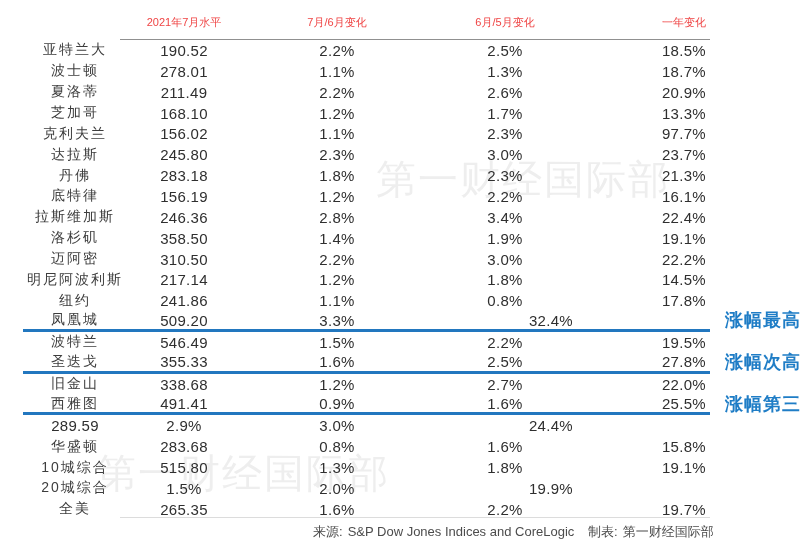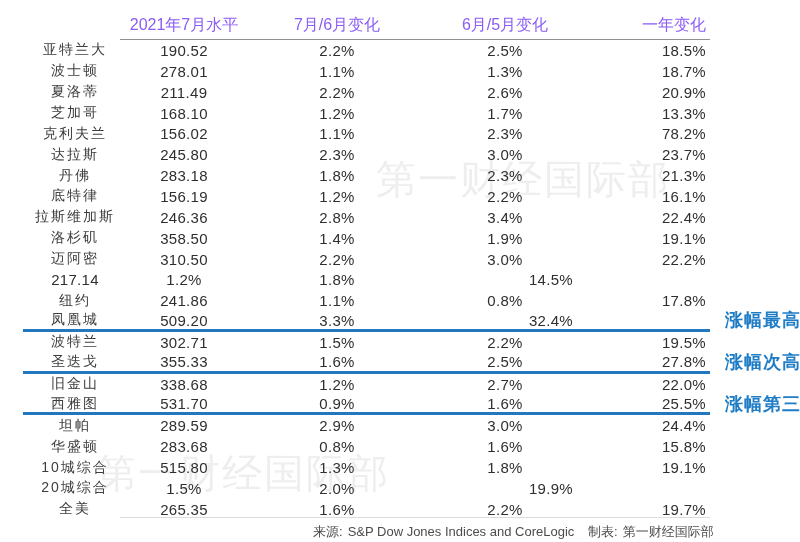--- a/index.html
+++ b/index.html
@@ -7,21 +7,21 @@
   .canvas{position:relative;width:800px;height:542px;background:#fff;overflow:hidden;}
 
   
   .wm{position:absolute;color:rgba(40,40,40,0.08);font-size:40px;letter-spacing:2px;
       white-space:nowrap;pointer-events:none;font-weight:400;}
   .wm1{left:376px;top:152px;}
   .wm2{left:96px;top:446px;}
 
   
   .header-row{position:absolute;left:23px;top:15px;width:687px;display:grid;
-      grid-template-columns:104px 114px 192px 144px 133px;color:#8b5cf6;font-size:16px;}
+      grid-template-columns:104px 114px 192px 144px 133px;color:#ef4444;font-size:11px;}
   .header-row .cell{text-align:center;}
   .header-row .c5{text-align:right;padding-right:4px;}
   .header-line{position:absolute;left:120px;top:39px;width:590px;height:1px;background:#909090;}
   .bottom-line{position:absolute;left:120px;top:517px;width:590px;height:1px;background:#dcdcdc;}
 
   
   .rows{position:absolute;left:23px;top:40px;width:687px;}
   .row{display:grid;grid-template-columns:104px 114px 192px 144px 133px;height:20.87px;
       align-items:center;box-sizing:border-box;position:relative;}
   .row .cell{text-align:center;}
@@ -90,21 +90,21 @@
     <div class="cell val">1.7%</div>
     <div class="cell val c5">13.3%</div>
 
   </div>
 
   <div class="row">
     <div class="cell city">克利夫兰</div>
     <div class="cell val">156.02</div>
     <div class="cell val">1.1%</div>
     <div class="cell val">2.3%</div>
-    <div class="cell val c5">78.2%</div>
+    <div class="cell val c5">97.7%</div>
 
   </div>
 
   <div class="row">
     <div class="cell city">达拉斯</div>
     <div class="cell val">245.80</div>
     <div class="cell val">2.3%</div>
     <div class="cell val">3.0%</div>
     <div class="cell val c5">23.7%</div>
 
@@ -149,20 +149,21 @@
   <div class="row">
     <div class="cell city">迈阿密</div>
     <div class="cell val">310.50</div>
     <div class="cell val">2.2%</div>
     <div class="cell val">3.0%</div>
     <div class="cell val c5">22.2%</div>
 
   </div>
 
   <div class="row">
+    <div class="cell city">明尼阿波利斯</div>
     <div class="cell val">217.14</div>
     <div class="cell val">1.2%</div>
     <div class="cell val">1.8%</div>
     <div class="cell val c5">14.5%</div>
 
   </div>
 
   <div class="row">
     <div class="cell city">纽约</div>
     <div class="cell val">241.86</div>
@@ -175,21 +176,21 @@
   <div class="row hl">
     <div class="cell city">凤凰城</div>
     <div class="cell val">509.20</div>
     <div class="cell val">3.3%</div>
     <div class="cell val c5">32.4%</div>
     <span class="ann">涨幅最高</span>
   </div>
 
   <div class="row">
     <div class="cell city">波特兰</div>
-    <div class="cell val">302.71</div>
+    <div class="cell val">546.49</div>
     <div class="cell val">1.5%</div>
     <div class="cell val">2.2%</div>
     <div class="cell val c5">19.5%</div>
 
   </div>
 
   <div class="row hl">
     <div class="cell city">圣迭戈</div>
     <div class="cell val">355.33</div>
     <div class="cell val">1.6%</div>
@@ -202,29 +203,28 @@
     <div class="cell city">旧金山</div>
     <div class="cell val">338.68</div>
     <div class="cell val">1.2%</div>
     <div class="cell val">2.7%</div>
     <div class="cell val c5">22.0%</div>
 
   </div>
 
   <div class="row hl">
     <div class="cell city">西雅图</div>
-    <div class="cell val">531.70</div>
+    <div class="cell val">491.41</div>
     <div class="cell val">0.9%</div>
     <div class="cell val">1.6%</div>
     <div class="cell val c5">25.5%</div>
     <span class="ann">涨幅第三高</span>
   </div>
 
   <div class="row">
-    <div class="cell city">坦帕</div>
     <div class="cell val">289.59</div>
     <div class="cell val">2.9%</div>
     <div class="cell val">3.0%</div>
     <div class="cell val c5">24.4%</div>
 
   </div>
 
   <div class="row">
     <div class="cell city">华盛顿</div>
     <div class="cell val">283.68</div>

